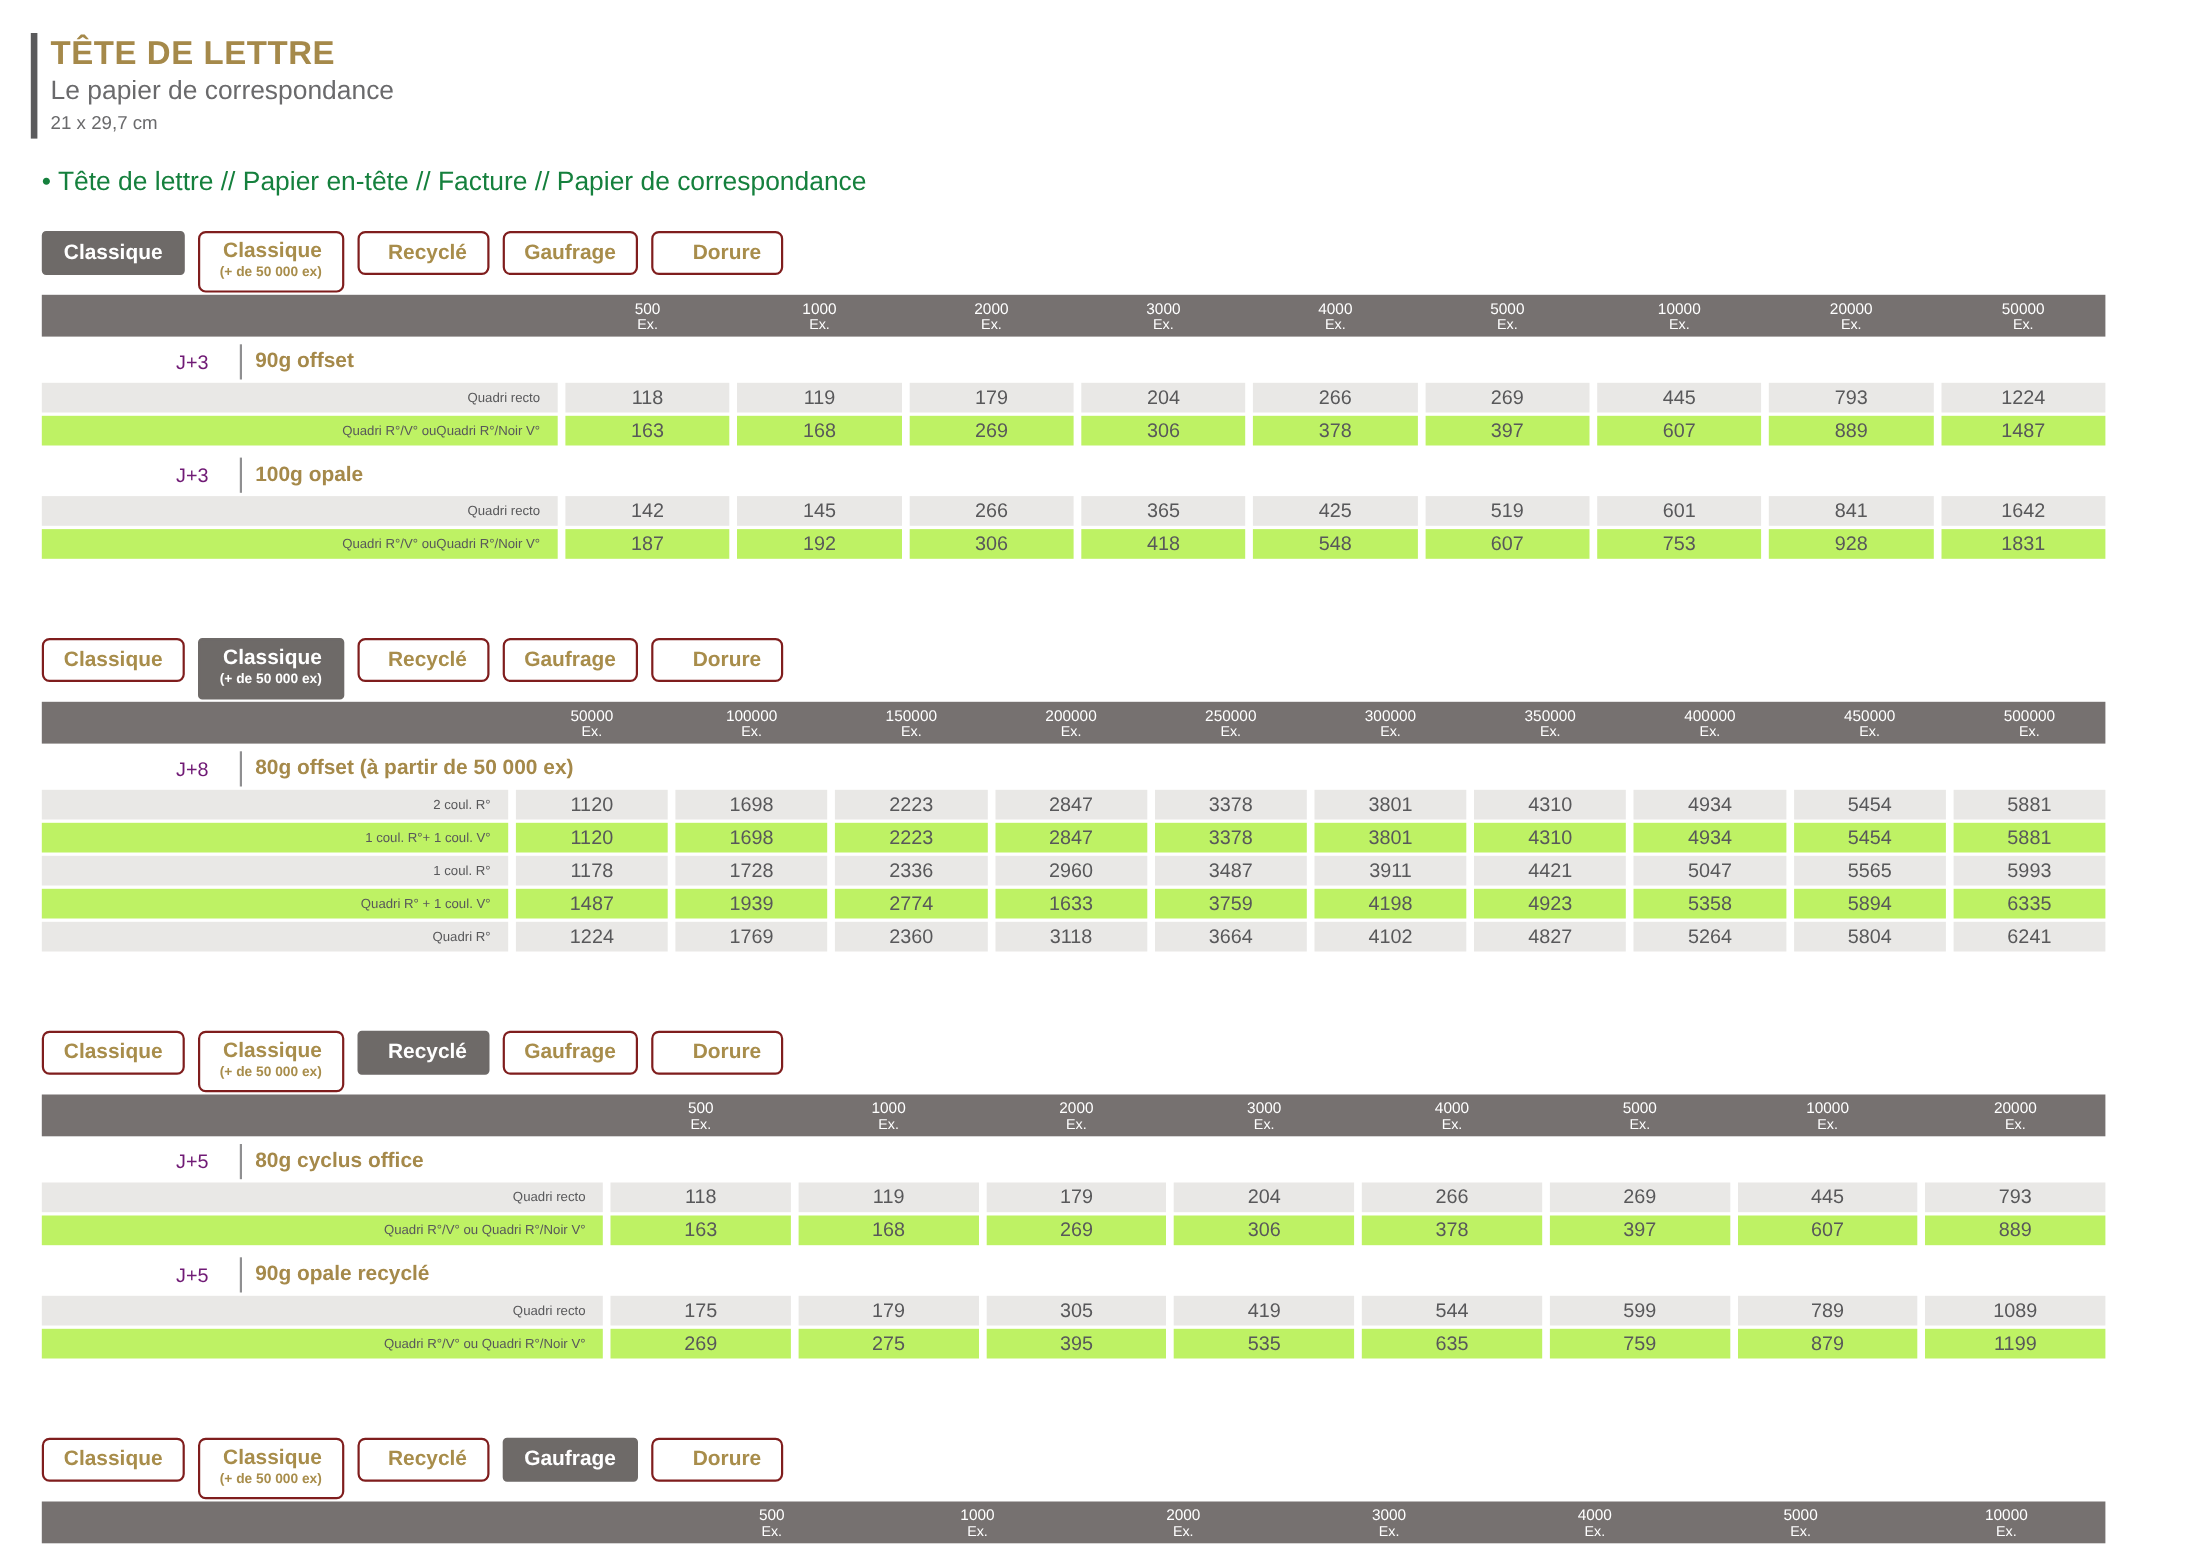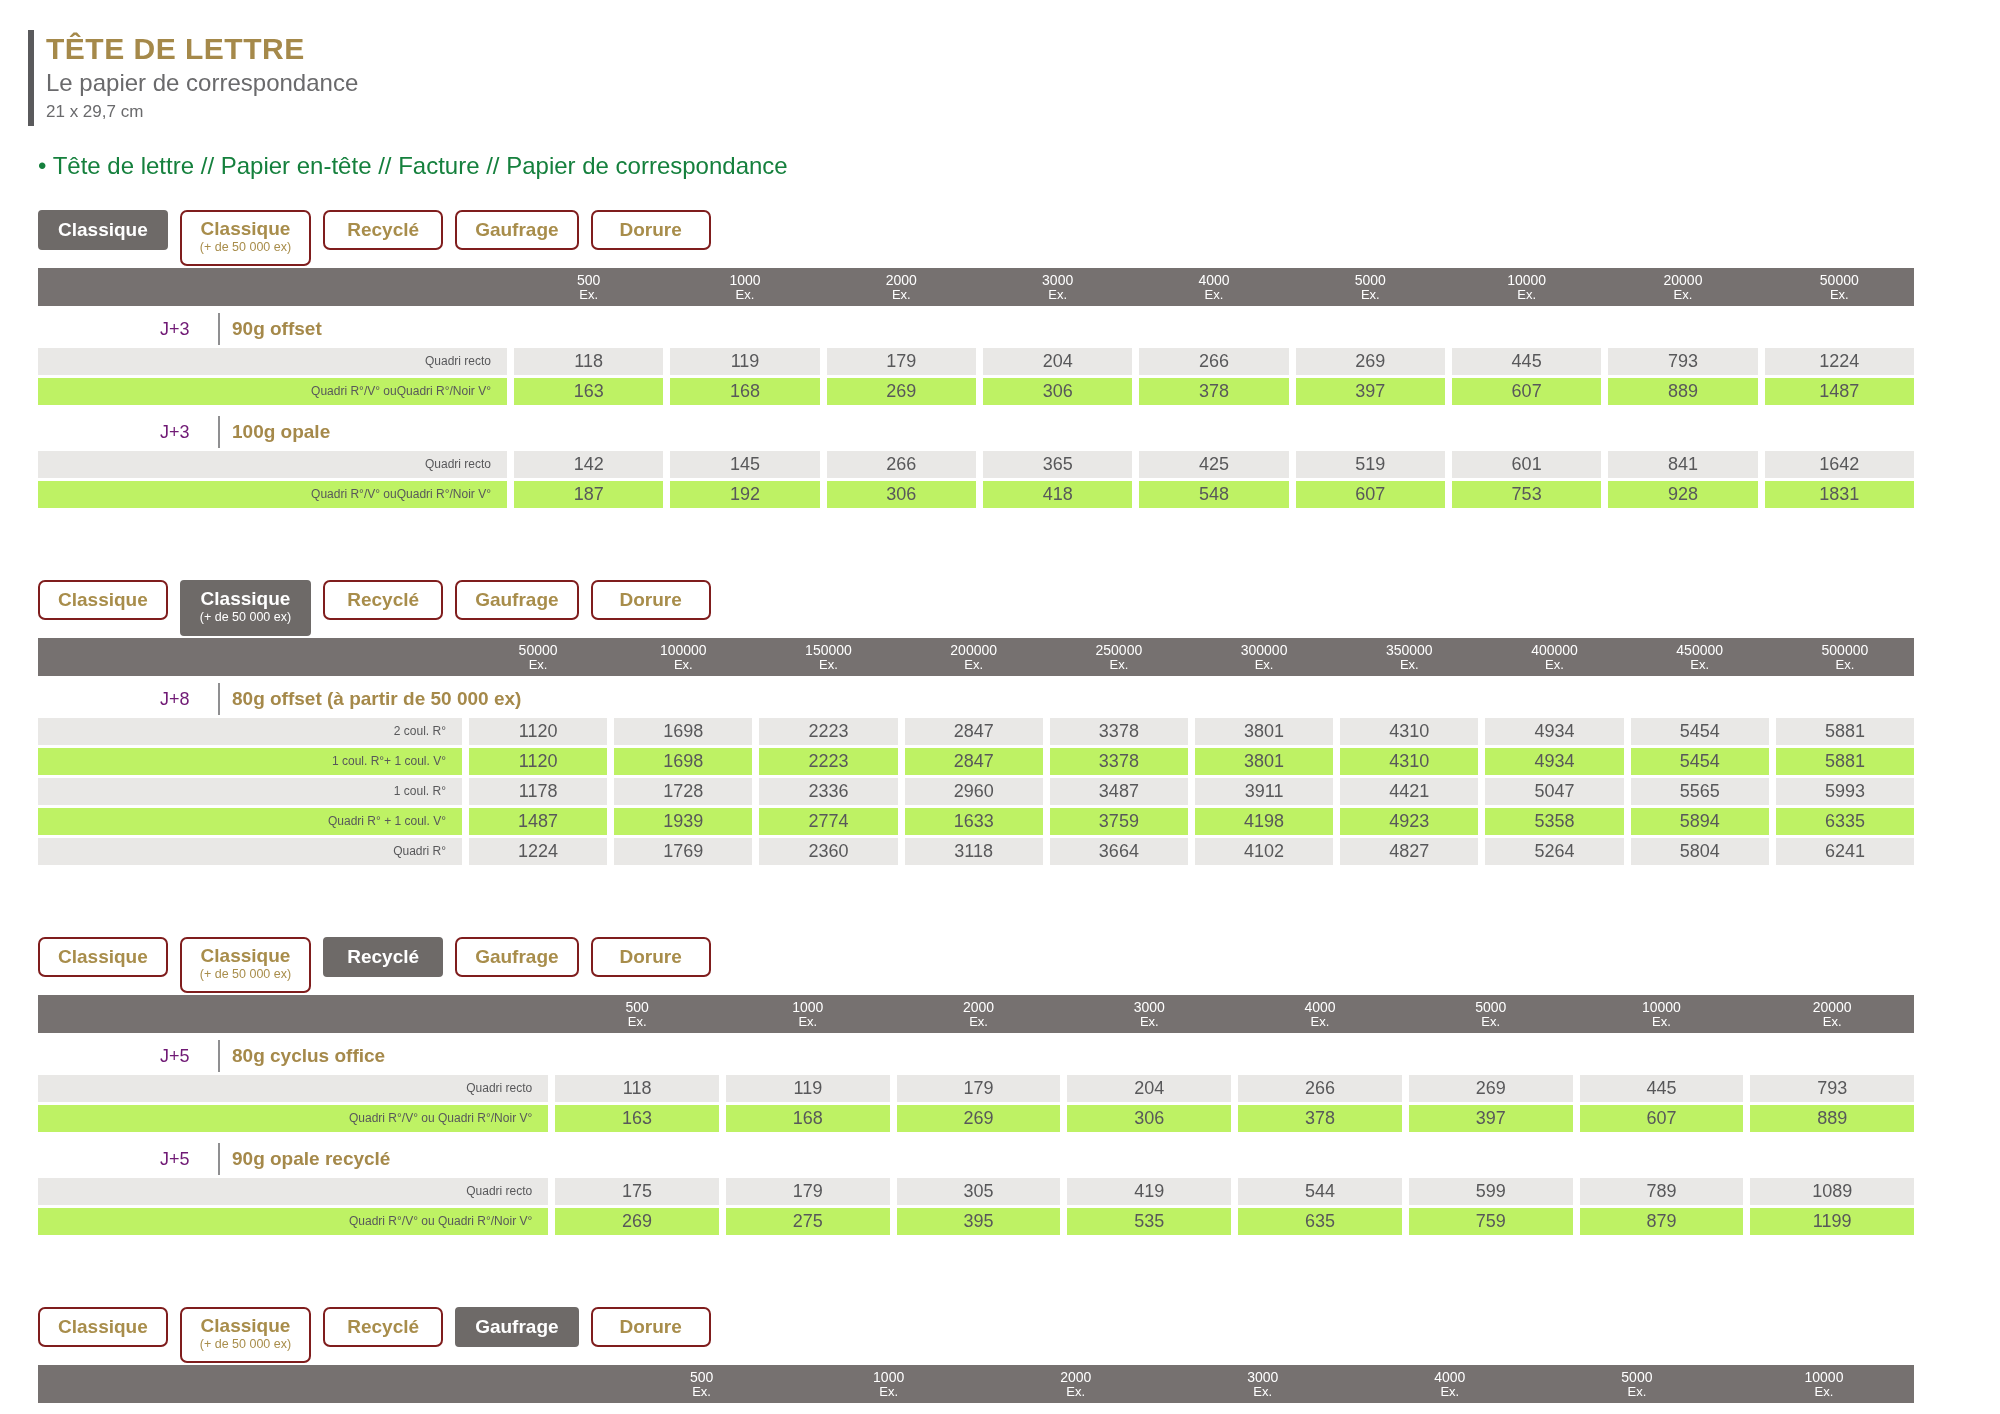--- a/index.html
+++ b/index.html
@@ -14,24 +14,24 @@
   .doc-format{font-size:17px;color:#6a6a6c;margin-top:5px}
   .keywords{margin-top:26px;font-size:24px;color:#15803d}
 
   
   .price-section{margin-top:30px}
   .price-section + .price-section{margin-top:72px}
 
   
   .tabs{display:flex;gap:12px;align-items:flex-start;min-height:57px;position:relative;z-index:2}
   .tab{appearance:none;font:inherit;cursor:pointer;background:#fff;border:2px solid #7f1d1d;border-radius:7px;
-       min-width:120px;height:40px;padding:4px 18px;display:flex;flex-direction:column;align-items:center;justify-content:center;
+       min-width:120px;height:40px;padding:4px 18px;display:flex;flex-direction:column;align-items:flex-end;justify-content:center;
        color:#a88d4b;font-size:19px;font-weight:bold;line-height:20px}
   .tab.tall{height:56px;justify-content:flex-start;padding-top:7px}
-  .tab .sub{font-size:12.5px;font-weight:normal;margin-top:1px;line-height:14px}
+  .tab .sub{font-size:12.5px;font-weight:bold;margin-top:1px;line-height:14px}
   .tab.active{background:#6e6a68;border-color:#6e6a68;color:#fff;border-radius:4px}
 
   
   .qty-bar{display:flex;background:#767170;height:38px;margin-top:1px;color:#fff}
   .qty-spacer{flex-shrink:0}
   .qty-cell{flex:1;text-align:center;padding-top:4px;margin-left:7px}
   .qnum{display:block;font-size:14px;font-weight:normal;line-height:16px}
   .unit{display:block;font-size:13px;line-height:14px}
 
   

